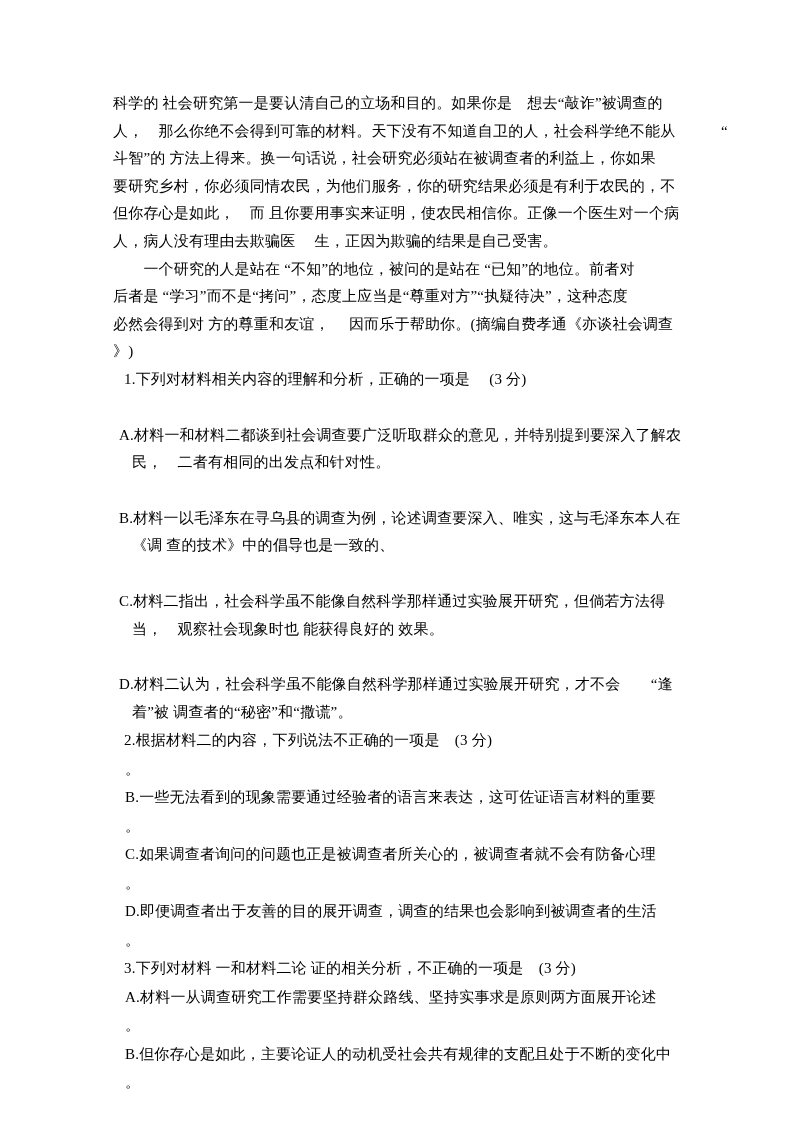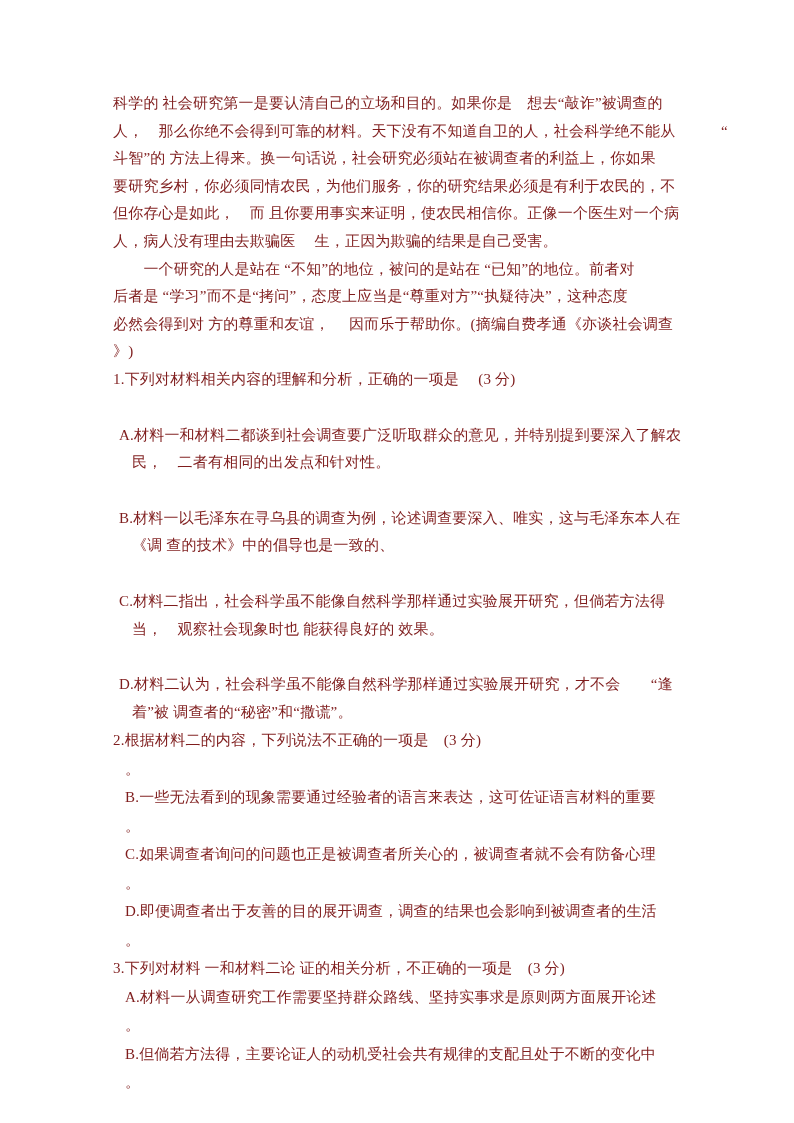--- a/index.html
+++ b/index.html
@@ -5,21 +5,21 @@
   html, body {
     margin: 0;
     padding: 0;
     background: #ffffff;
   }
   .page {
     position: relative;
     width: 794px;
     height: 1123px;
     background: #ffffff;
-    color: #7f1d1d;
+    color: #000000;
     font-family: "Liberation Serif", "DejaVu Serif", serif;
     font-size: 15px;
     overflow: hidden;
   }
   .content {
     position: absolute;
     left: 113px;
     top: 90px;
     width: 640px;
   }
@@ -31,21 +31,21 @@
   .grp-top .line {
     height: 27.6px;
     line-height: 27.6px;
   }
   
   .grp-bottom .line {
     height: 28.5px;
     line-height: 28.5px;
   }
   
-  .stem   { margin-left: 0; font-family: Liberation Serif, serif; }
+  .stem   { margin-left: 11px; font-family: Liberation Serif, serif; }
   .opt1   { margin-left: 6px; margin-top: 28px; }   
   .cont1  { margin-left: 19px; }  
   .opt2   { margin-left: 12px; }  
 </style>
 </head>
 <body>
 
 <div class="page">
   <div class="content">
 
@@ -88,20 +88,20 @@
         <div class="line opt2">C.如果调查者询问的问题也正是被调查者所关心的，被调查者就不会有防备心理</div>
         <div class="line opt2">。</div>
         <div class="line opt2">D.即便调查者出于友善的目的展开调查，调查的结果也会影响到被调查者的生活</div>
         <div class="line opt2">。</div>
       </section>
 
       <section>
         <div class="line stem">3.下列对材料 一和材料二论 证的相关分析，不正确的一项是　(3 分)</div>
         <div class="line opt2">A.材料一从调查研究工作需要坚持群众路线、坚持实事求是原则两方面展开论述</div>
         <div class="line opt2">。</div>
-        <div class="line opt2">B.但倘若方法得，主要论证人的动机受社会共有规律的支配且处于不断的变化中</div>
+        <div class="line opt2">B.但你存心是如此，主要论证人的动机受社会共有规律的支配且处于不断的变化中</div>
         <div class="line opt2">。</div>
       </section>
 
     </div>
 
   </div>
 </div>
 
 </body></html>

